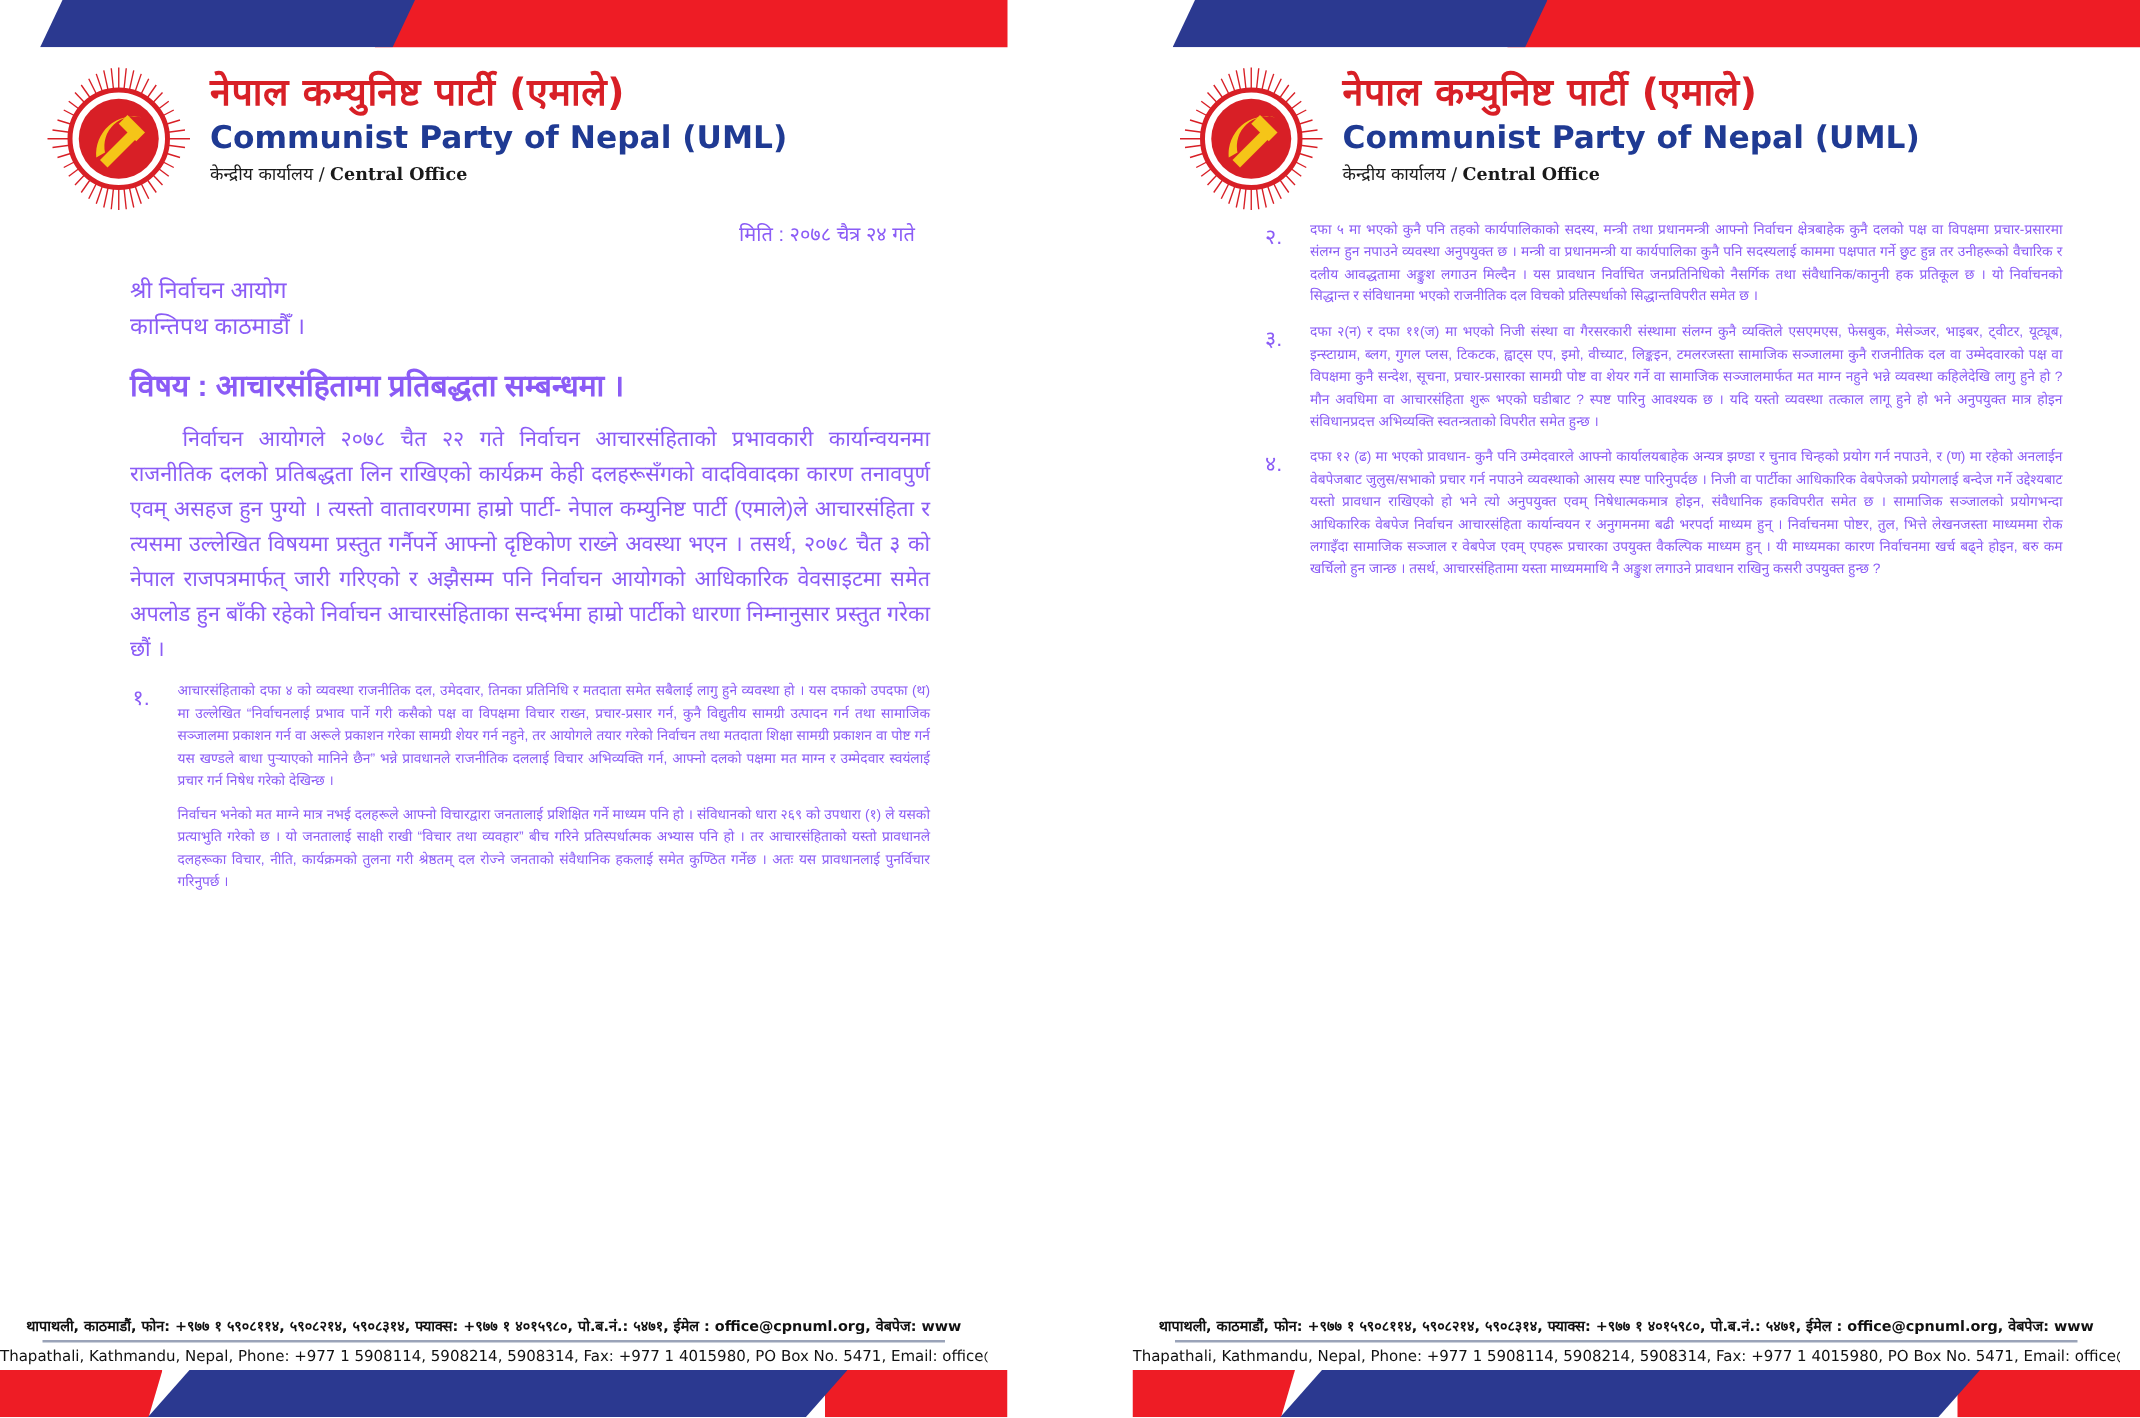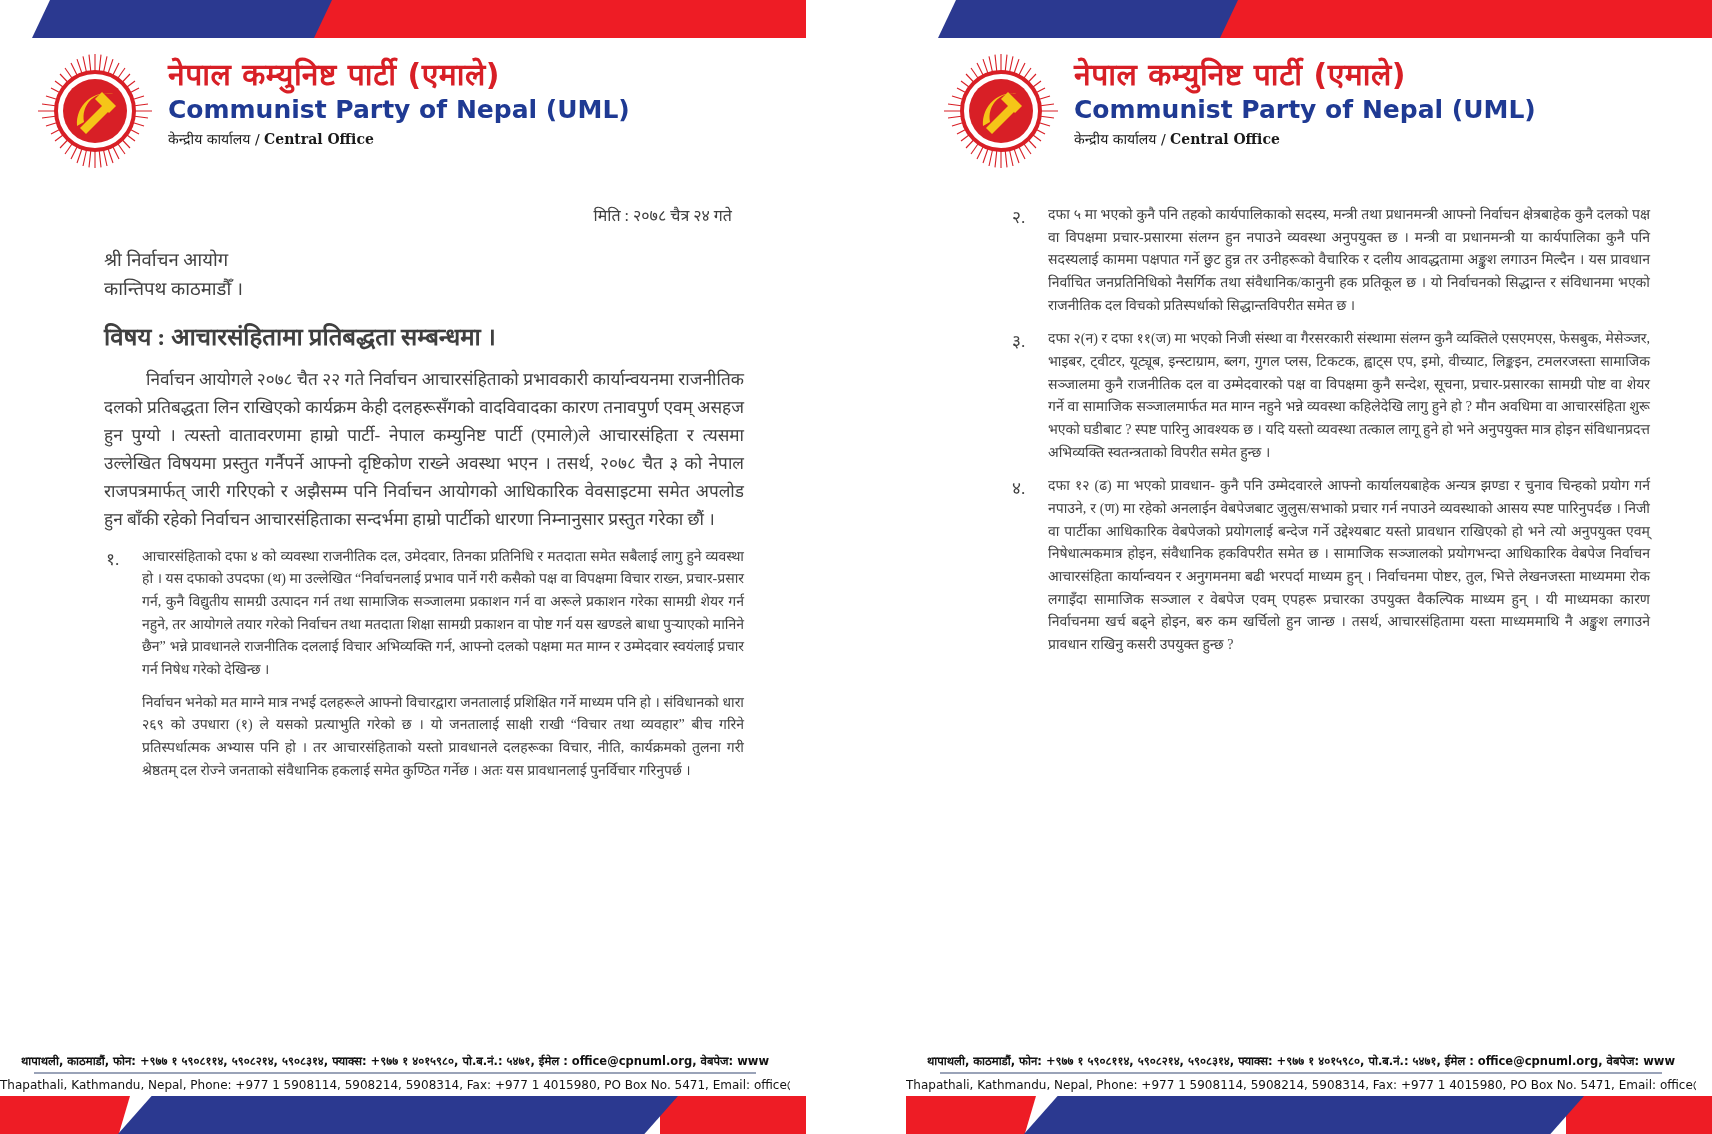--- a/index.html
+++ b/index.html
@@ -114,23 +114,22 @@
   }
   .lh-sub .sub-np { font-weight: normal; }
   .lh-sub .sub-en { font-family: "DejaVu Serif", "Liberation Serif", serif; font-weight: bold; margin-top: 36px; }
 
   
   .doc-body {
     position: absolute;
     top: 176px;
     left: 104px;
     width: 640px;
-    color: #404040;
-    font-family: Liberation Serif, serif;
-    margin-top: 28px;
+    color: #8b5cf6;
+    font-family: Liberation Sans, sans-serif;
   }
   .date-line {
     text-align: right;
     font-size: 16px;
     margin-bottom: 20px;
     padding-right: 12px;
   }
   .addressee {
     font-size: 18.5px;
     line-height: 1.55;
@@ -163,21 +162,21 @@
   }
   .pt-num {
     flex: 0 0 36px;
     font-size: 17.2px;
     line-height: 1.62;
     text-align: left;
     padding-left: 2px;
   }
   .pt-body { flex: 1 1 auto; }
   .pt-body p {
-    font-size: 14px;
+    font-size: 11px;
     line-height: 1.62;
     text-align: justify;
     margin: 0 0 10px 0;
   }
   .pt-body p:last-child { margin-bottom: 0; }
 
   
   .doc-footer {
     position: absolute;
     left: 0;

